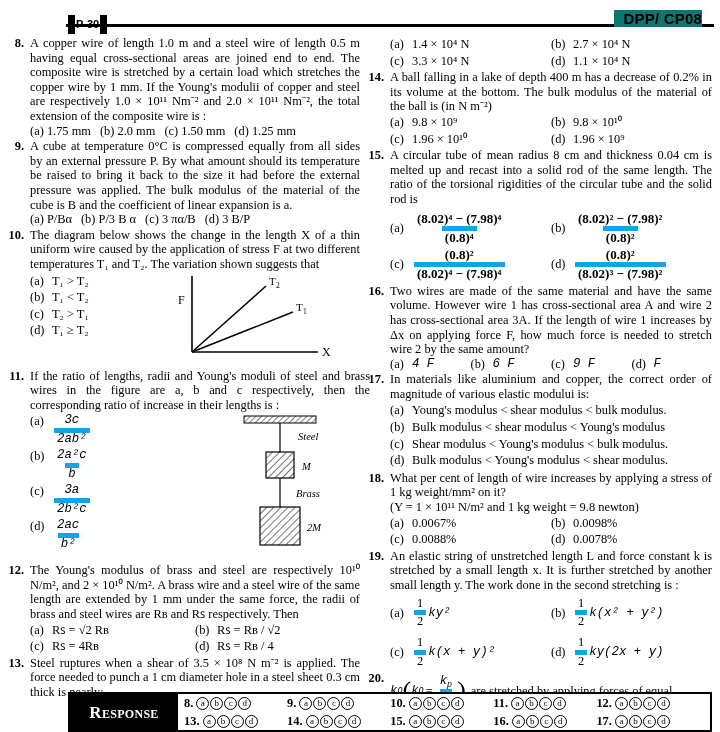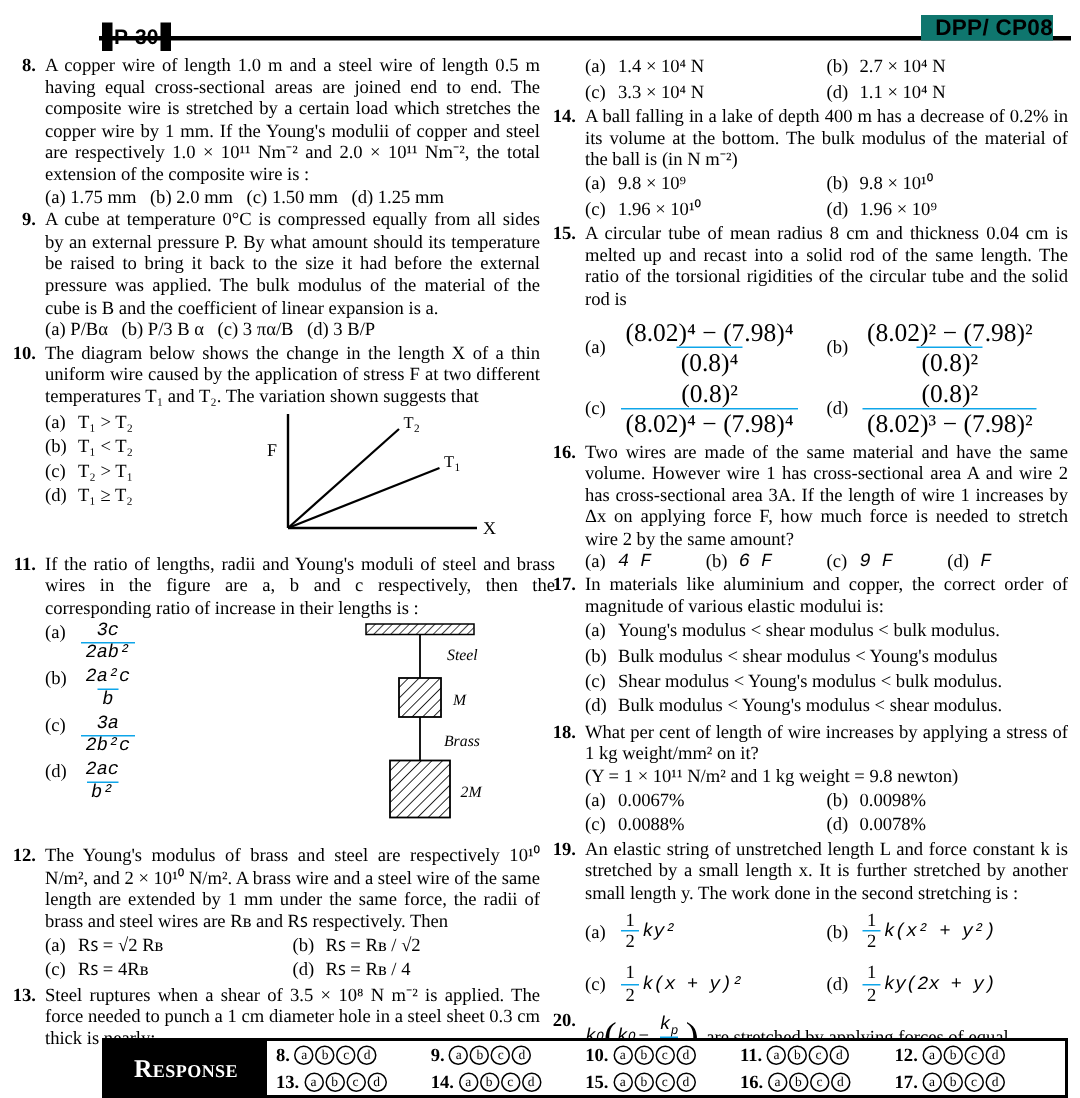--- a/index.html
+++ b/index.html
@@ -19,21 +19,21 @@
     position: absolute; left: 60px; right: 0; top: 16px;
     height: 3px; background: #000;
   }
   .pg-tab {
     position: absolute; left: 62px; top: 7px;
     display: flex; align-items: center; height: 19px;
   }
   .pg-cap { width: 7px; height: 19px; background: #000; }
   .pg-num {
     font-family: "Liberation Sans", sans-serif;
-    font-weight: bold; font-size: 14px; padding: 0 1px; line-height: 19px; text-align: center;
+    font-weight: bold; font-size: 11px; padding: 0 1px; line-height: 19px; text-align: center;
   }
   .dpp-title {
     position: absolute; right: 12px; top: 2px;
     background: #0f766e; padding-left: 10px;
     font-family: "Liberation Sans", sans-serif;
     font-weight: bold; font-size: 15px; letter-spacing: .2px;
   }
 
   
   .cols {
@@ -67,22 +67,22 @@
 
   sub, sup { font-size: .68em; line-height: 0; }
   .it { font-style: italic; font-family: Liberation Mono, monospace; }
 
   
   .frac {
     display: inline-flex; flex-direction: column; align-items: center;
     vertical-align: middle; margin: 0 2px; line-height: 1.12;
   }
   .frac .num { padding: 0 3px; }
-  .frac .den { padding: 0 3px; border-top: 1px solid #0ea5e9; }
-  .frac.sm { font-size: 17px; }
+  .frac .den { padding: 0 3px; border-top: 5px solid #0ea5e9; }
+  .frac.sm { font-size: 13px; font-weight: bold; }
 
   
   .q10-wrap { display: flex; }
   .q10-opts { width: 140px; }
   .q10-fig { flex: 1; position: relative; height: 96px; }
 
   
   .q11-wrap { display: flex; }
   .q11-opts { width: 190px; }
   .q11-fig { flex: 1; position: relative; height: 150px; font-style: italic; }

